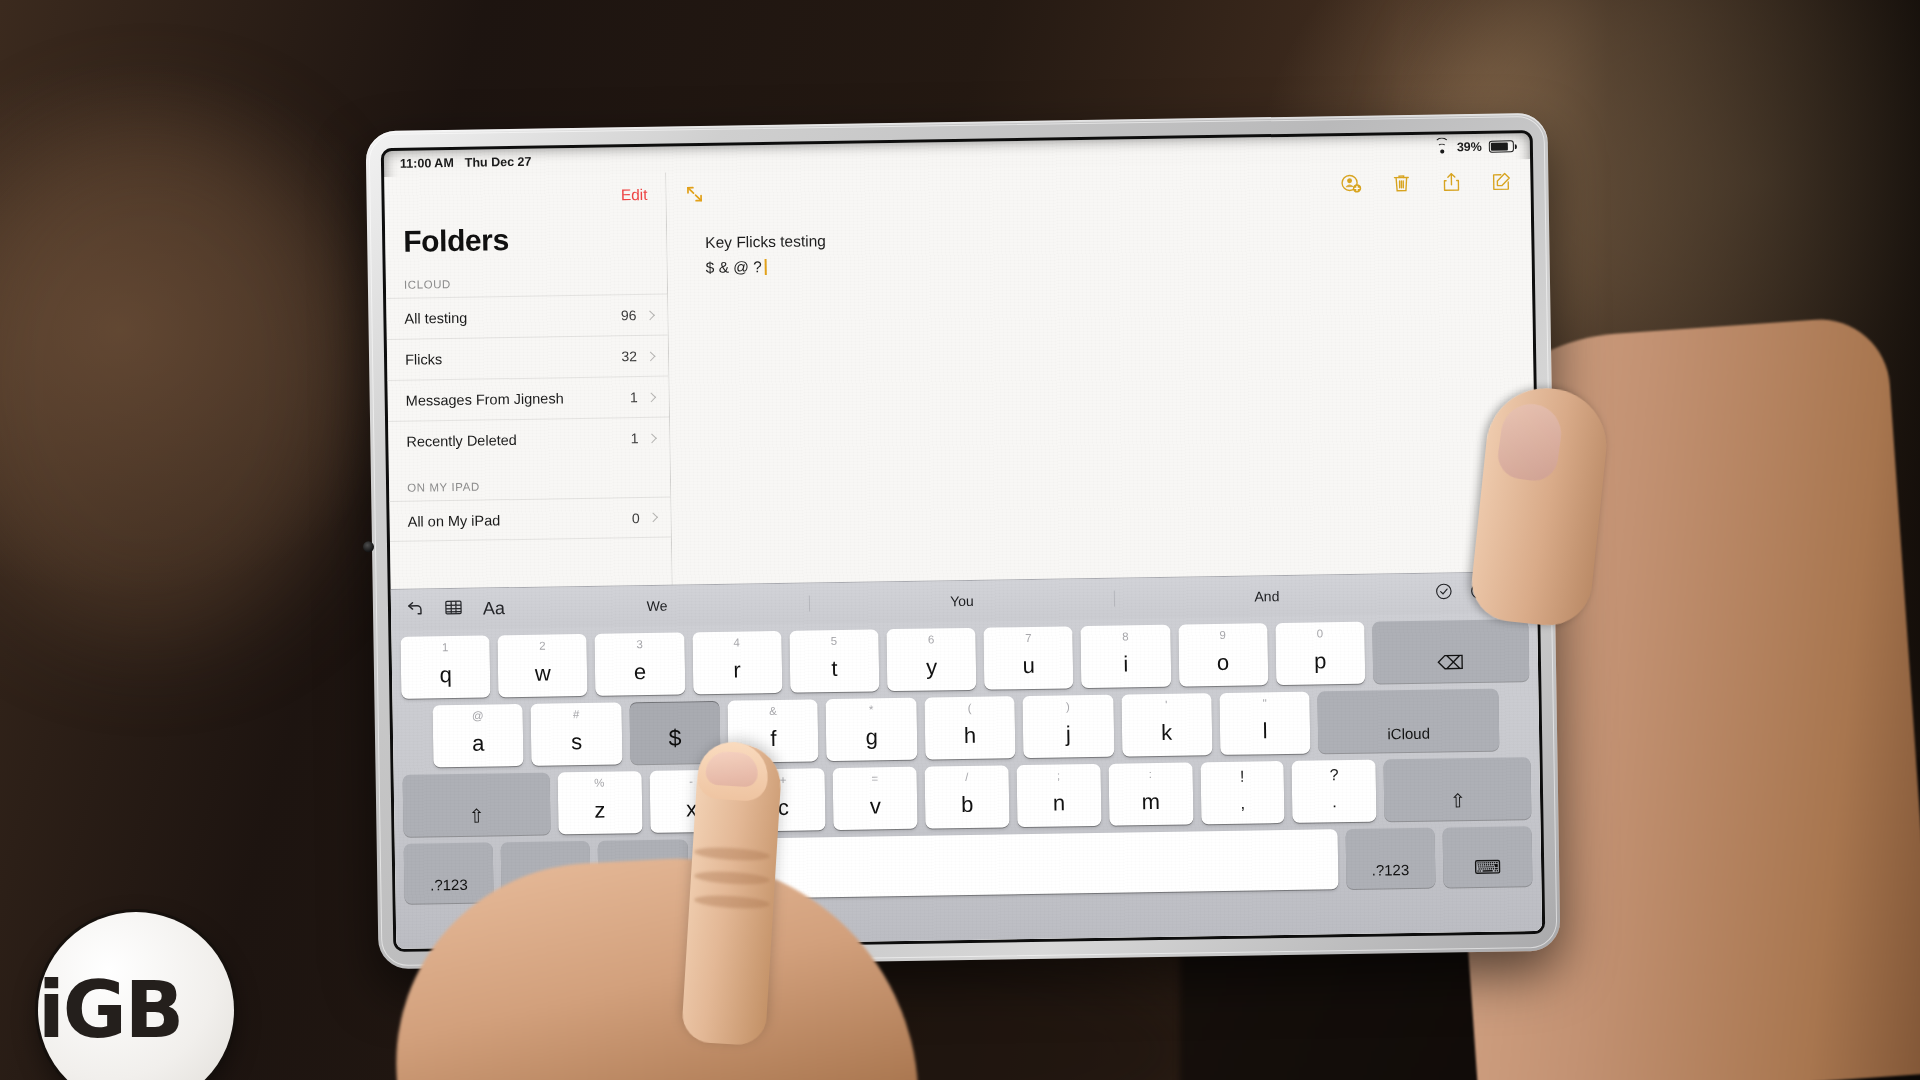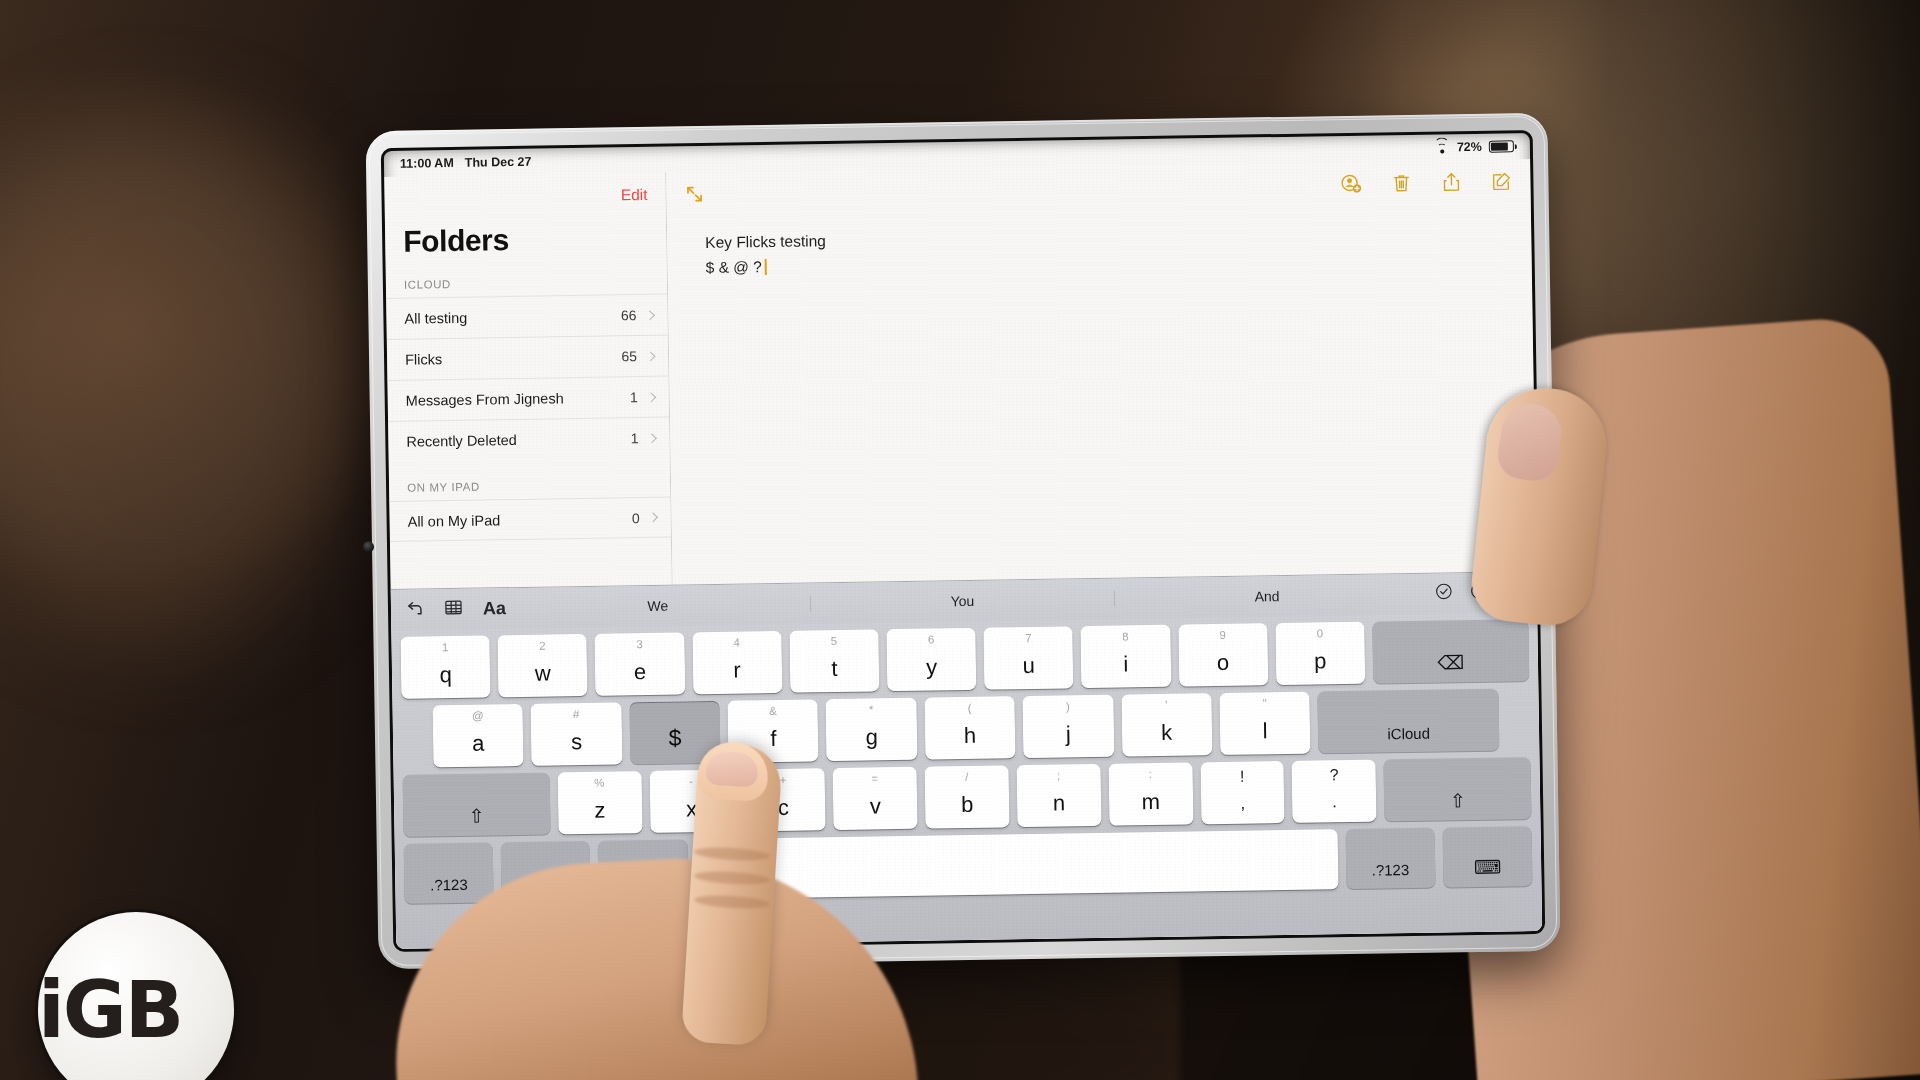--- a/index.html
+++ b/index.html
@@ -193,44 +193,44 @@
       <div class="sb-left">
         <span>11:00 AM</span>
         <span>Thu Dec 27</span>
       </div>
       <div class="sb-right">
         <span class="wifi">
             <i></i>
             <i></i>
             <i></i>
           </span>
-        <span>72%</span>
+        <span>39%</span>
         <span class="batt">
             <span></span>
           </span>
       </div>
     </div>
 
     <div class="split">
 
       <div class="sidebar">
         <div class="side-top">
           <span class="edit-btn">Edit</span>
         </div>
         <div class="folders-title">Folders</div>
 
         <div class="sec-head">ICLOUD</div>
         <div class="row">
           <span>All testing</span>
-          <span class="count">66</span>
+          <span class="count">96</span>
           <span class="chev"></span>
         </div>
         <div class="row">
           <span>Flicks</span>
-          <span class="count">65</span>
+          <span class="count">32</span>
           <span class="chev"></span>
         </div>
         <div class="row">
           <span>Messages From Jignesh</span>
           <span class="count">1</span>
           <span class="chev"></span>
         </div>
         <div class="row">
           <span>Recently Deleted</span>
           <span class="count">1</span>
@@ -309,21 +309,21 @@
               <path d="M8 3.2 4 6.6 8 10"></path>
                 <path d="M4.4 6.6h8.4a4 4 0 0 1 4 4v4.4h-3"></path>
             </svg>
           </span>
           <span>
             <svg width="19" height="17" viewBox="0 0 20 18" fill="none" stroke="#25262a" stroke-width="1.3">
               <rect x="2" y="2.4" width="16" height="13.2" rx="1.2"></rect>
               <path d="M2 6.6h16M2 10.4h16M2 13.4h16M7.6 2.4v13.2M12.6 2.4v13.2"></path>
             </svg>
           </span>
-          <span style="font-size:18px;font-weight:700">Aa</span>
+          <span style="font-size:18px;font-weight:400">Aa</span>
         </div>
         <div class="pred-slots">
           <span class="pred">We</span>
           <span class="pred">You</span>
           <span class="pred">And</span>
         </div>
         <div class="pb-right">
           <span>
             <svg width="18" height="18" viewBox="0 0 20 20" fill="none" stroke="#25262a" stroke-width="1.3" stroke-linecap="round">
               <circle cx="10" cy="10" r="8"></circle>

